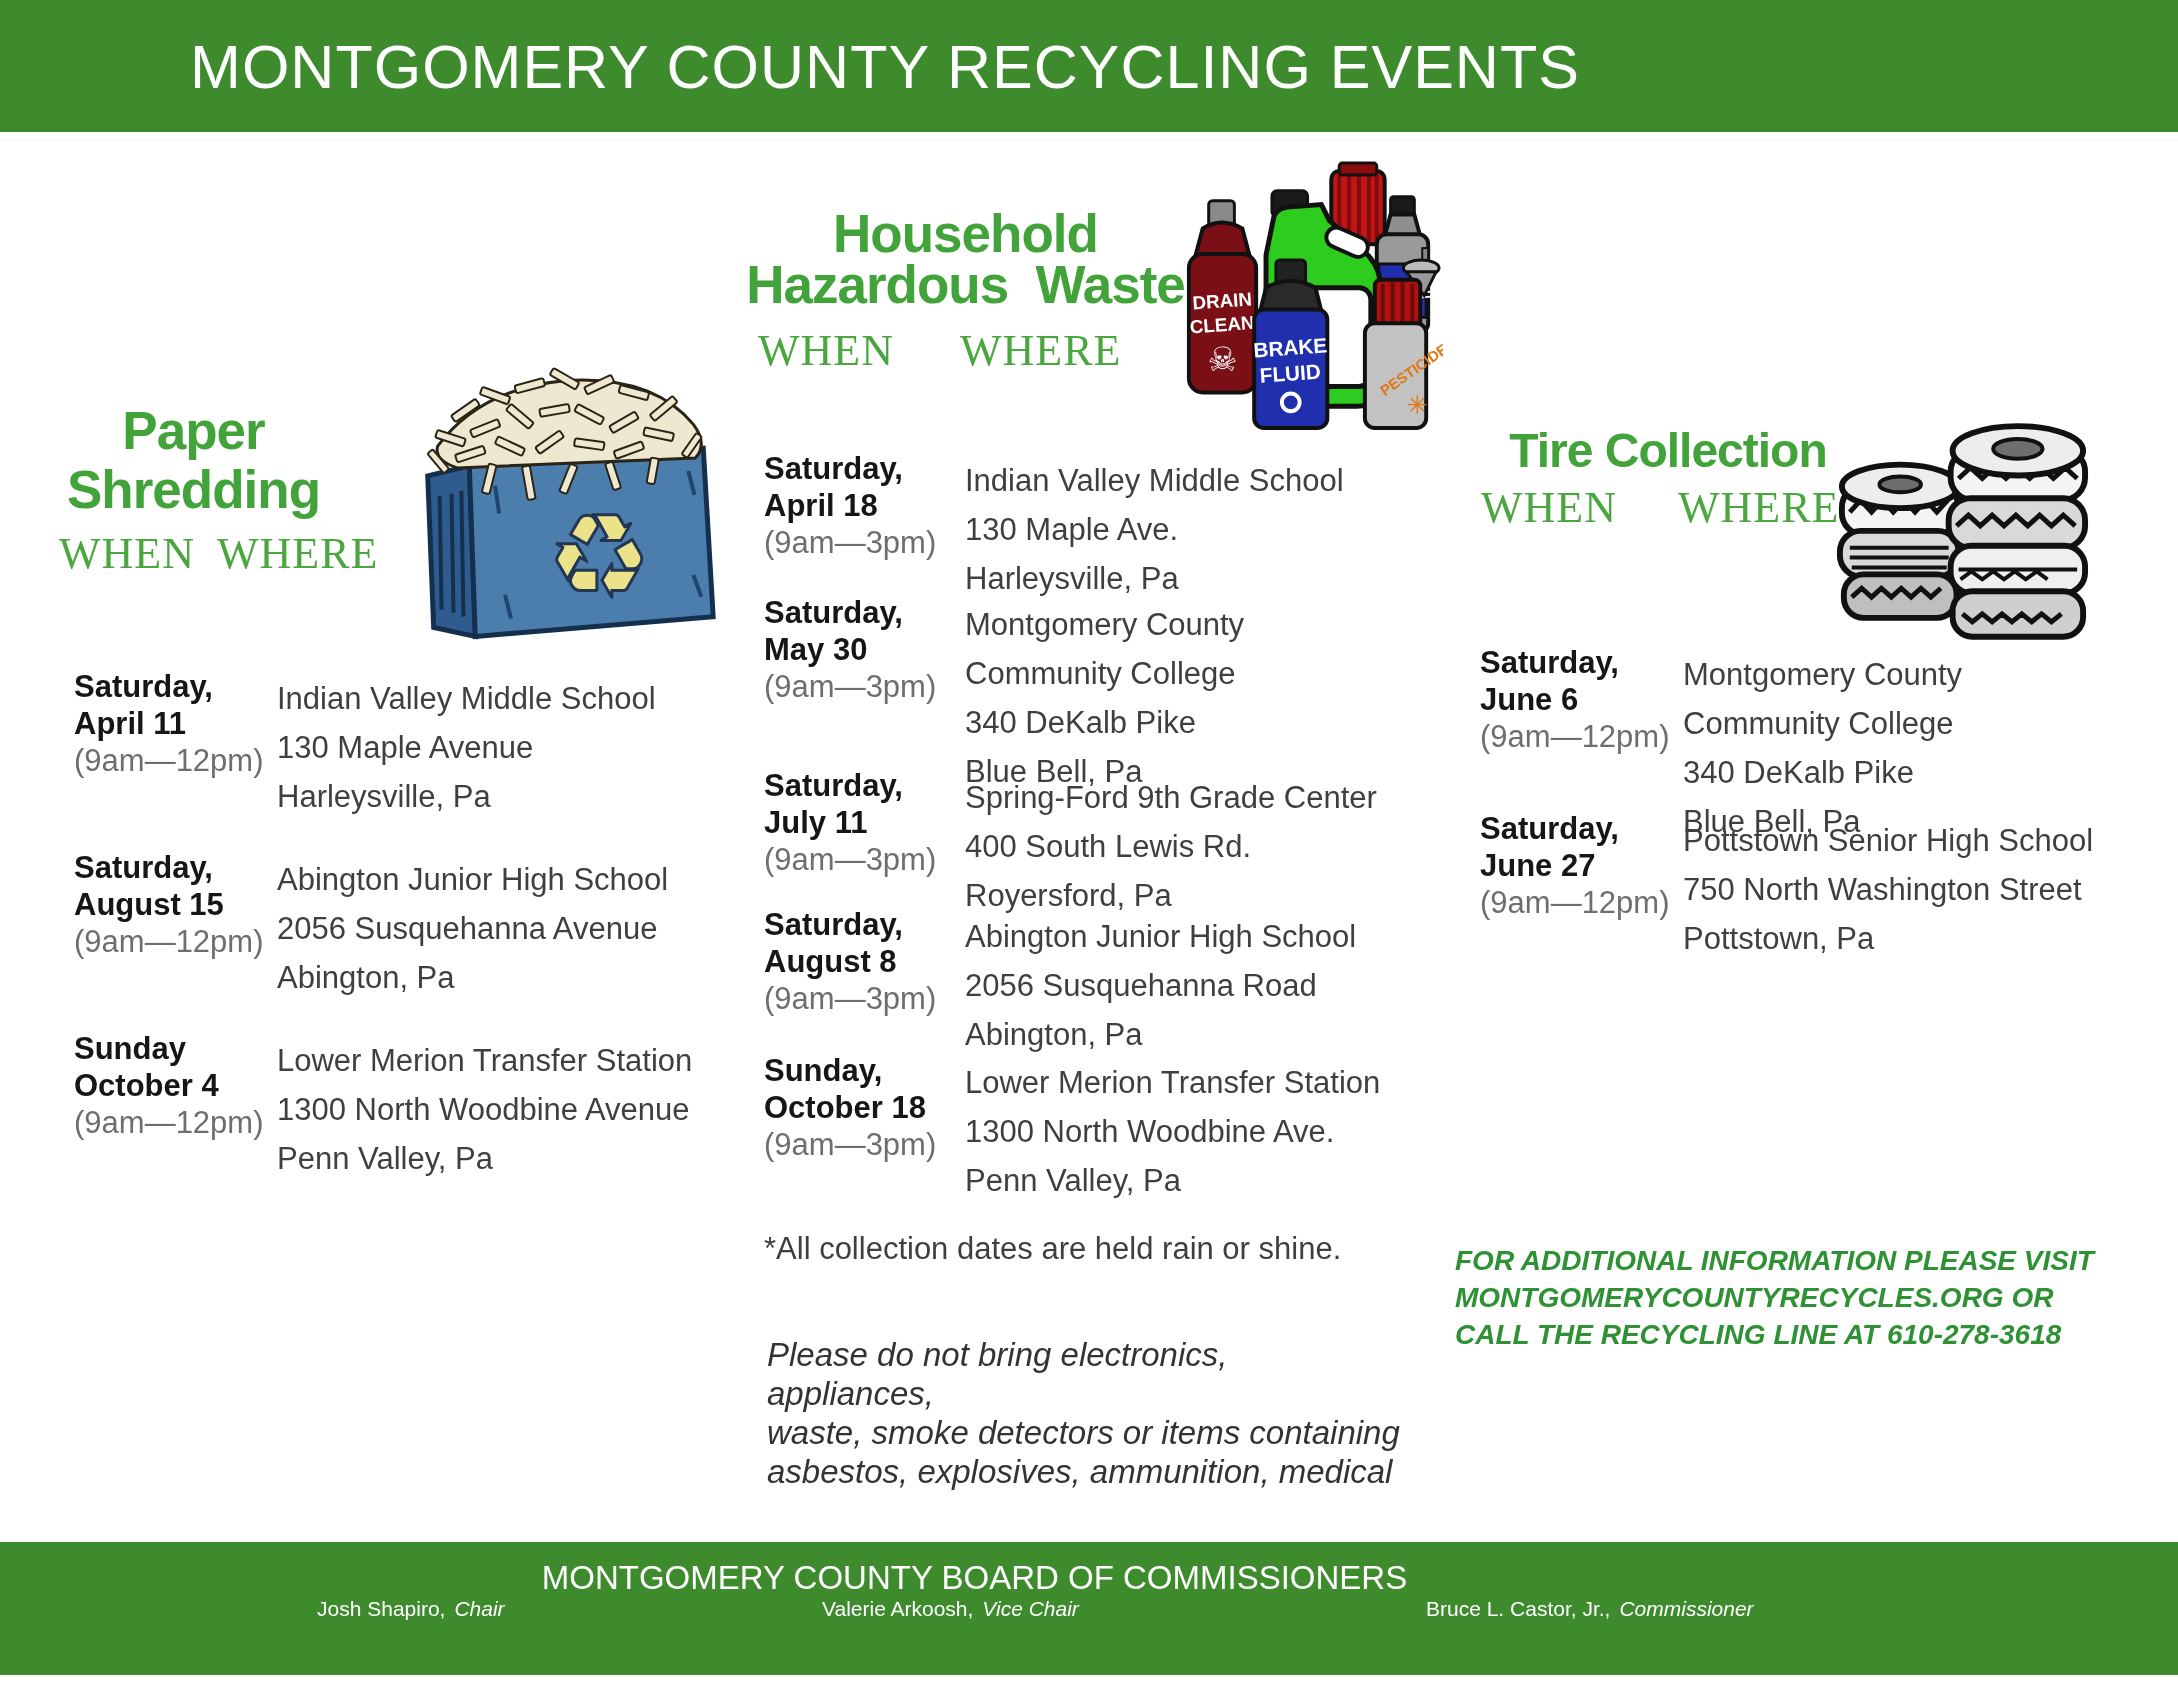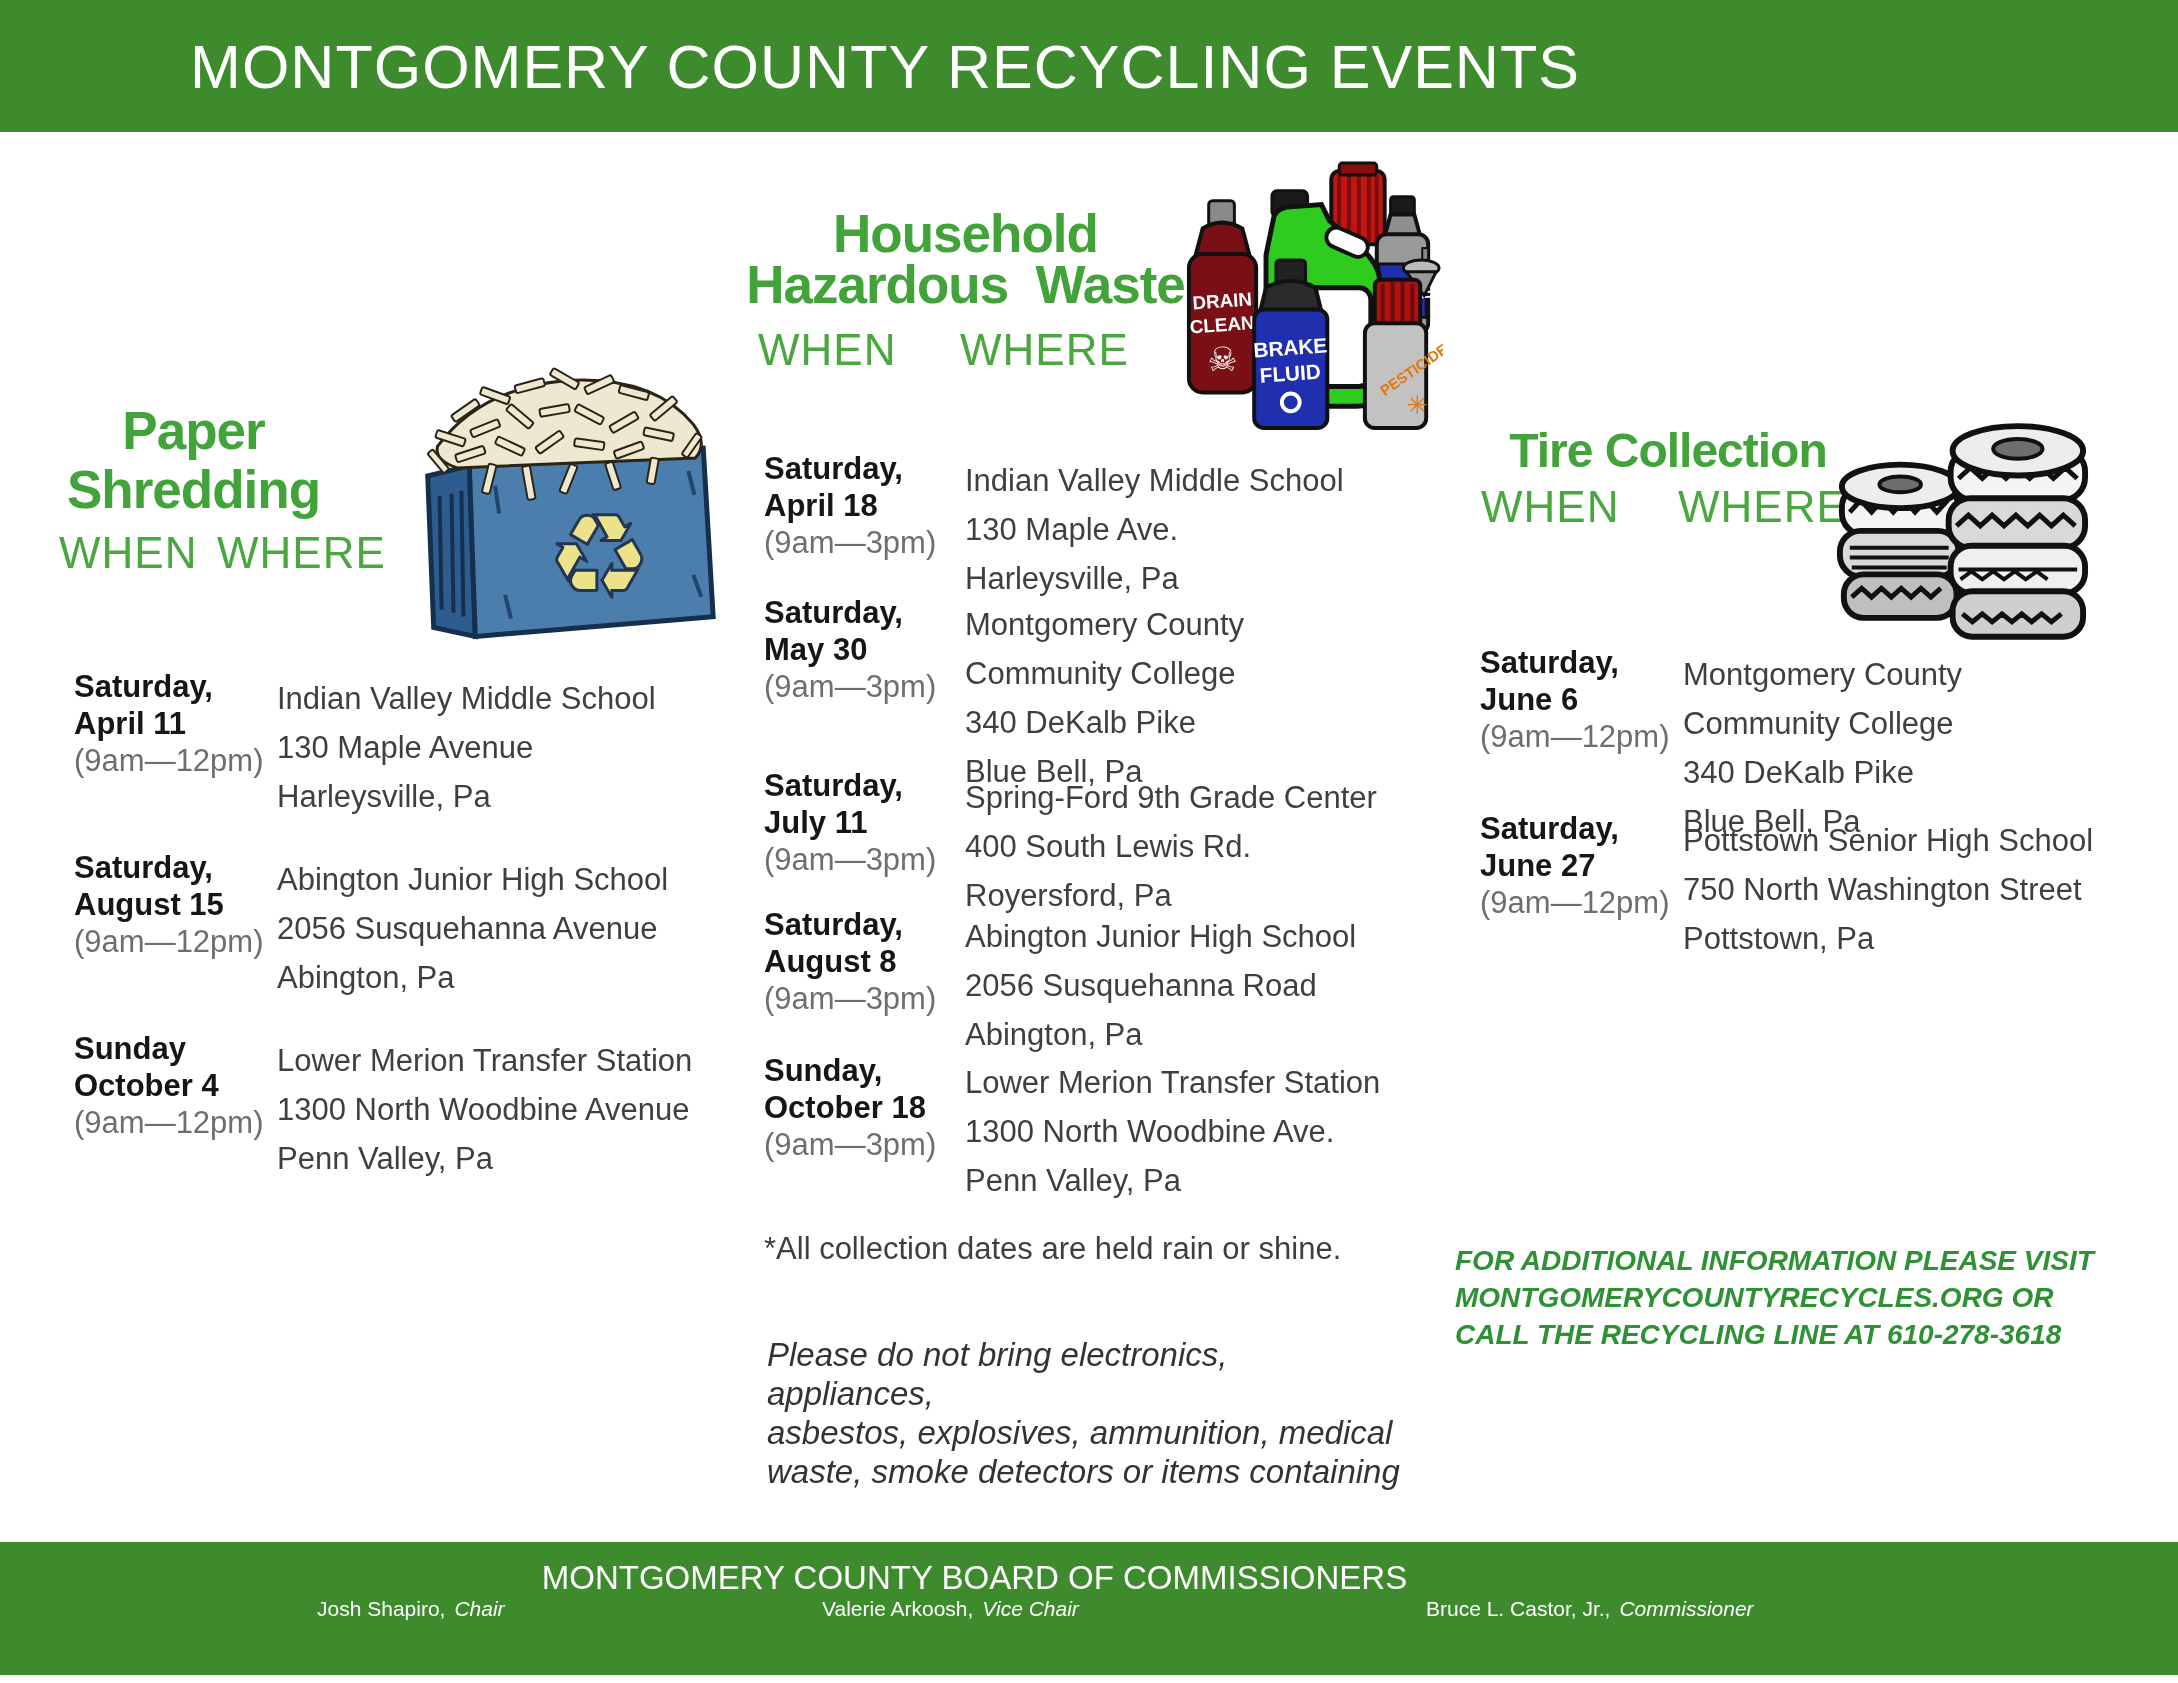--- a/index.html
+++ b/index.html
@@ -11,21 +11,21 @@
   
   .bar{background:#3e8b2d;width:2178px;left:0;}
   .header-bar{top:0;height:132px;}
   .header-title{
     width:1770px;text-align:center;top:32px;color:#ffffff;
     font-size:61px;font-weight:300;letter-spacing:1px;
   }
   
   .sec-title{color:#41a339;font-weight:700;font-size:53px;line-height:59px;text-align:center;letter-spacing:-1px;white-space:pre;}
   .sec-title.small{font-size:48px;}
-  .ww{color:#4aa63e;font-size:44px;font-weight:300;letter-spacing:1px;}
+  .ww{color:#4aa63e;font-size:44px;font-weight:300;letter-spacing:1px;font-family:Liberation Serif, serif;}
   
   .evline{font-size:31px;line-height:37px;white-space:nowrap;}
   .day,.date{font-weight:700;color:#161616;}
   .time{color:#6e6e6e;}
   .addr{color:#3f3f3f;margin-top:12px;}
   .note-rain{font-size:31px;color:#3f3f3f;}
   .note-italic{font-size:33px;line-height:39px;font-style:italic;color:#333333;}
   .info-green{
     width:673px;text-align:left;color:#2e9133;font-style:italic;font-weight:700;
     font-size:28px;line-height:37px;
@@ -182,22 +182,22 @@
     </div>
     <div class="abs" style="left:965px;top:1052px;">
       <div class="evline addr">Lower Merion Transfer Station</div>
       <div class="evline addr">1300 North Woodbine Ave.</div>
       <div class="evline addr">Penn Valley, Pa</div>
     </div>
 
     <div class="abs note-rain" style="left:764px;top:1231px;">*All collection dates are held rain or shine.</div>
     <div class="abs" style="left:767px;top:1335px;width:634px;">
       <div class="note-italic">Please do not bring electronics, appliances,</div>
+      <div class="note-italic">waste, smoke detectors or items containing</div>
       <div class="note-italic">asbestos, explosives, ammunition, medical</div>
-      <div class="note-italic">waste, smoke detectors or items containing</div>
     </div>
 
     <svg class="abs" style="left:1181px;top:161px;" width="262" height="282" viewBox="0 0 265 285">
 
       <g>
         <rect x="152" y="10" width="54" height="74" rx="8" fill="#c41414" stroke="#111" stroke-width="4"></rect>
         <path d="M160,14 V80 M170,12 V82 M180,12 V82 M190,12 V82 M198,14 V80" stroke="#7e0d0d" stroke-width="4" fill="none"></path>
         <rect x="160" y="2" width="38" height="12" rx="3" fill="#8a0d0d" stroke="#111" stroke-width="3"></rect>
       </g>
 

